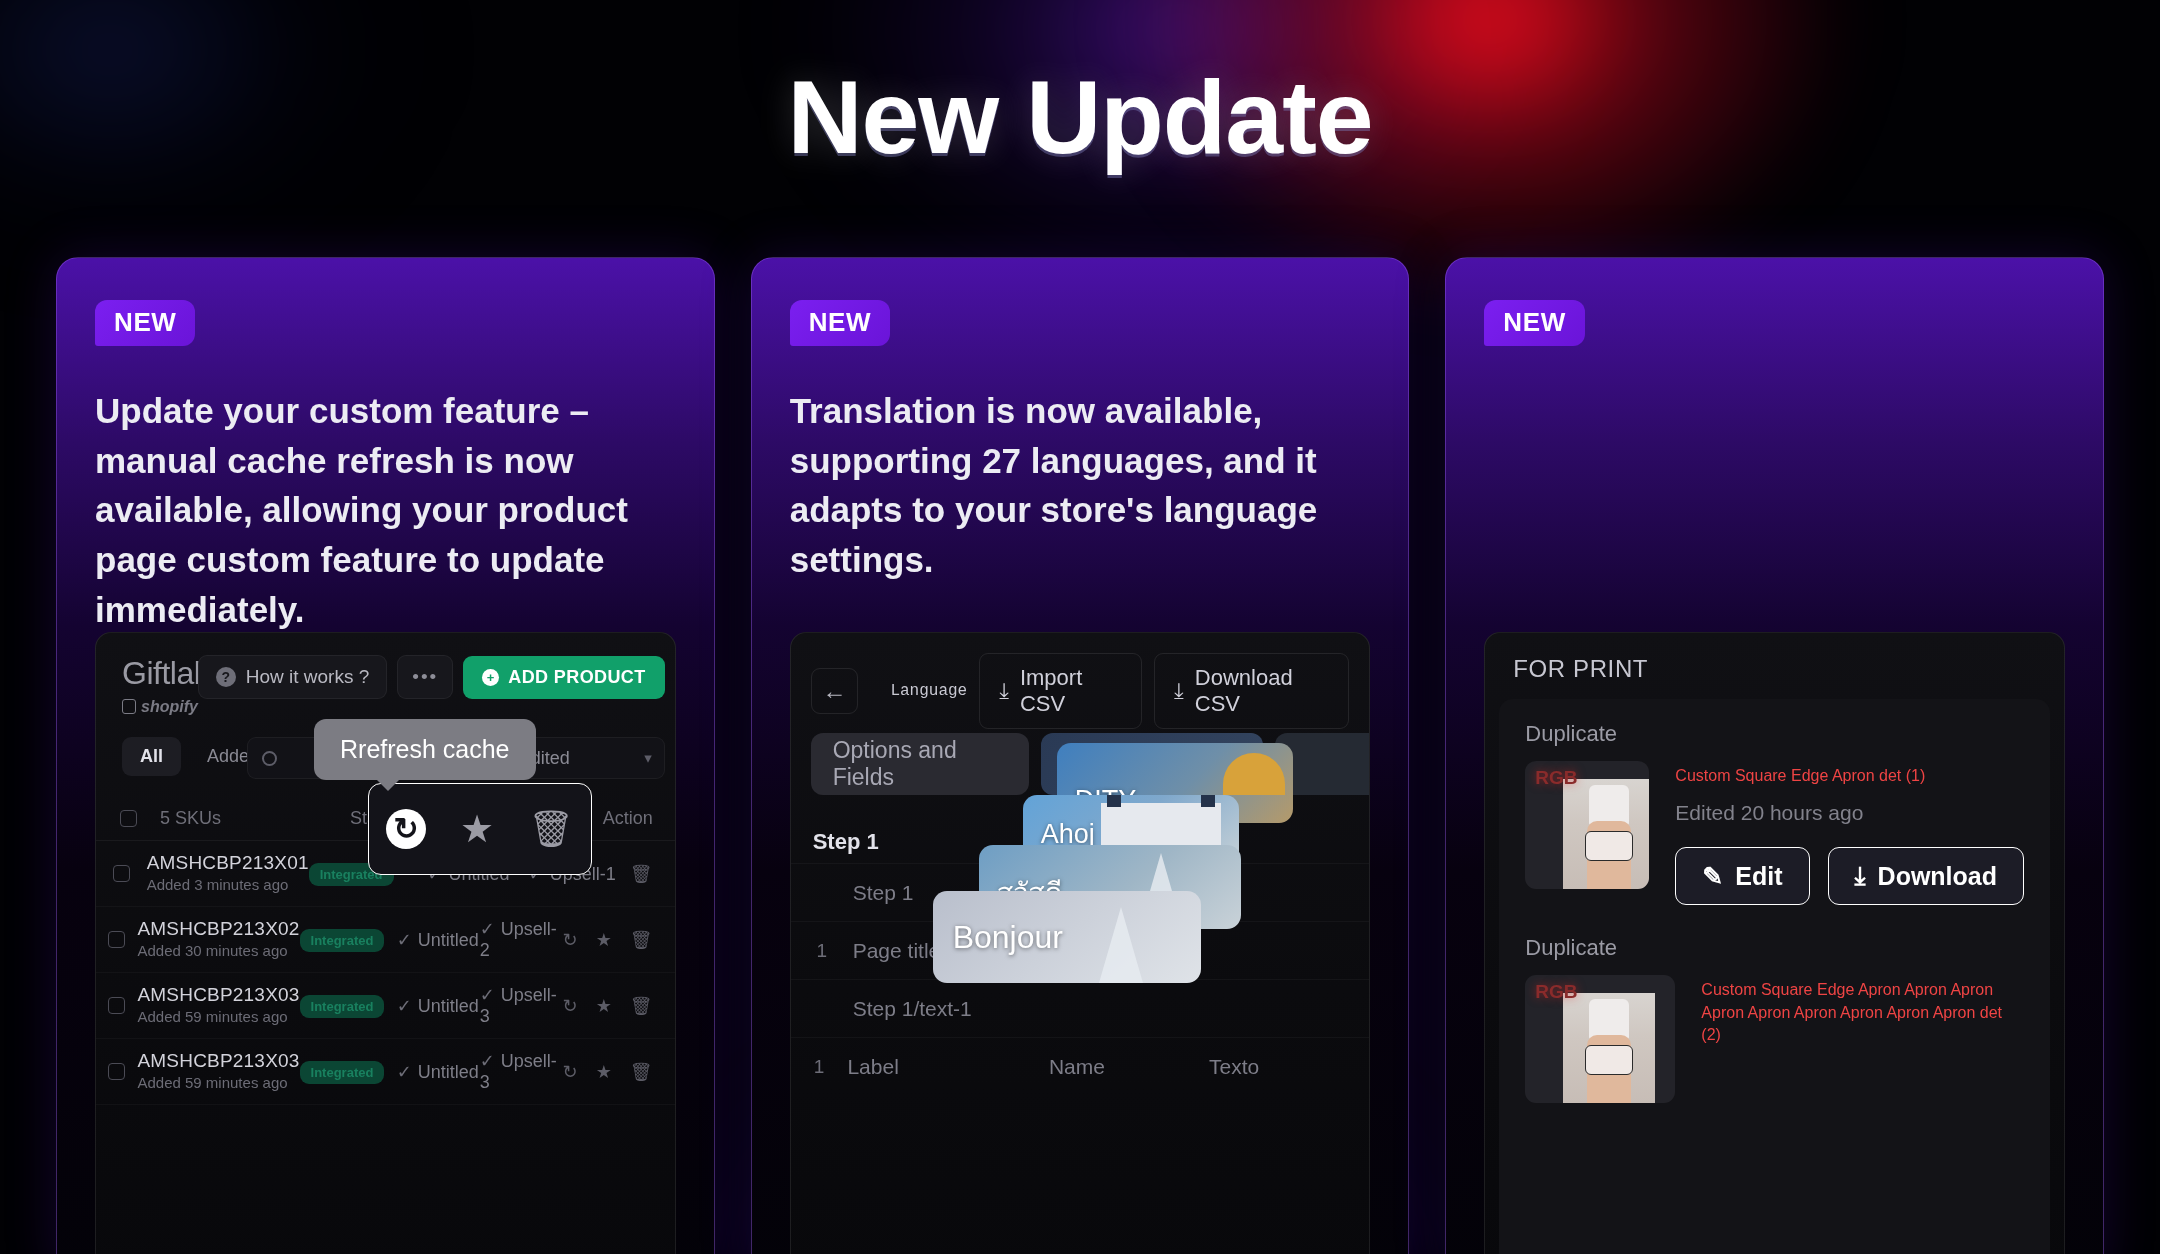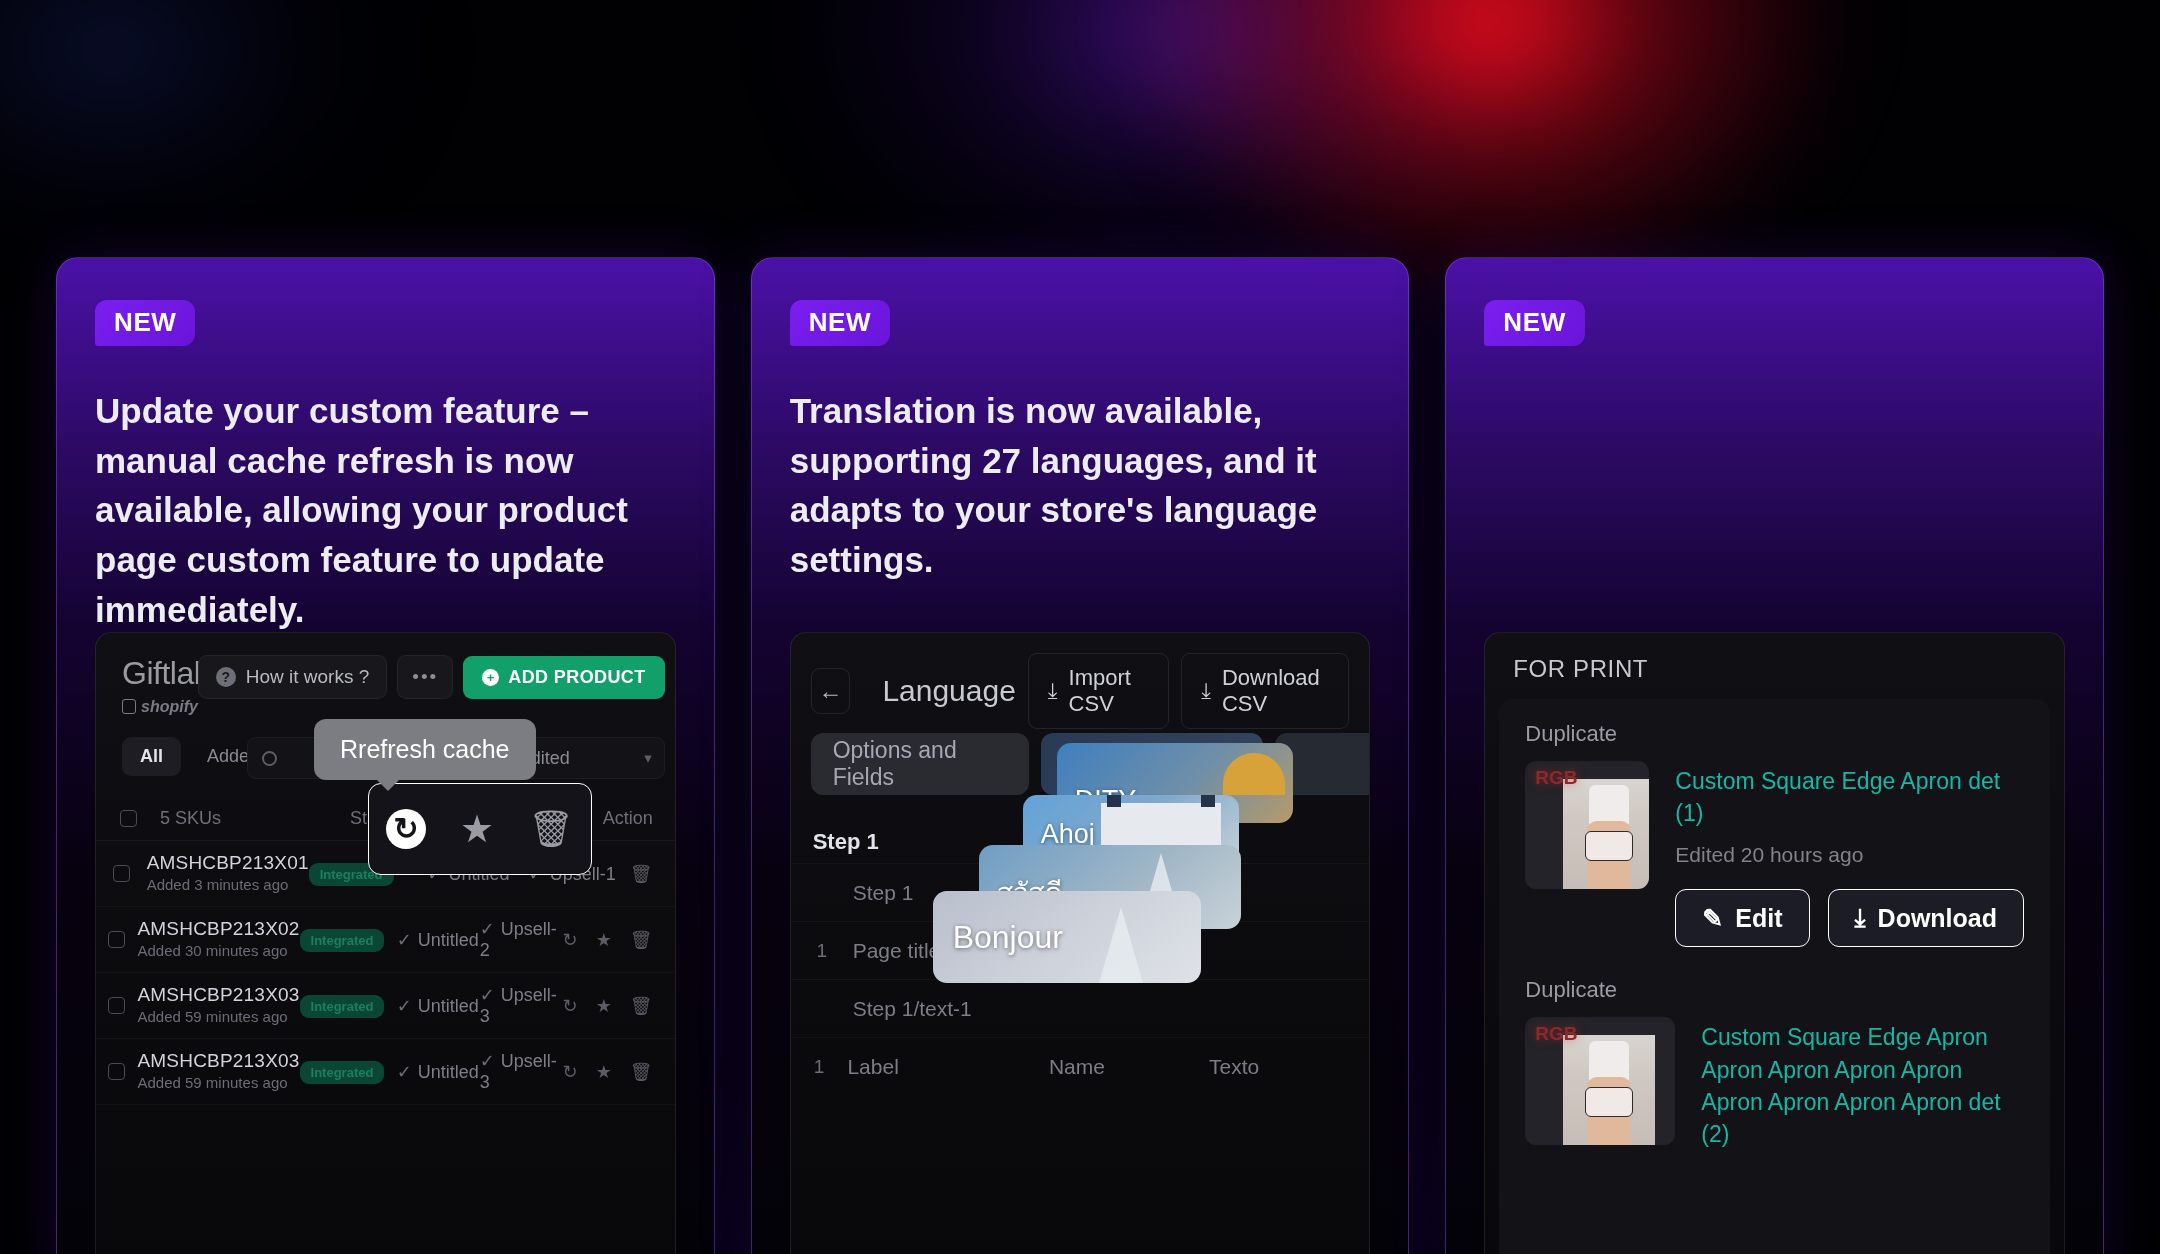--- a/index.html
+++ b/index.html
@@ -220,21 +220,21 @@
   }
   .ic-star { color:#9b9ba4; font-size:38px; line-height:1; }
   .ic-trash { color:#9b9ba4; font-size:36px; line-height:1; }
 
   
   .lg-top { position:absolute; left:20px; right:20px; top:20px; display:flex; gap:12px; align-items:center; }
   .lg-back {
     width:52px; height:46px; border:1px solid rgba(255,255,255,0.09); border-radius:9px;
     color:#b8b8c2; font-size:24px; display:flex; align-items:center; justify-content:center;
   }
-  .lg-ttl { color:#c9c9d3; font-size:30px; margin-left:20px; margin-right:auto; }
+  .lg-ttl { color:#c9c9d3; font-size:16px; margin-left:20px; margin-right:auto;font-family:Liberation Mono, monospace; }
   .lg-btn {
     display:flex; align-items:center; gap:11px;
     border:1px solid rgba(255,255,255,0.09); border-radius:9px;
     padding:11px 19px; color:#d0d0da; font-size:22px;
   }
   .lg-tabs { position:absolute; left:20px; right:20px; top:100px; display:flex; gap:12px; }
   .lg-tab {
     flex:0 0 auto; height:62px; border-radius:12px;
     display:flex; align-items:center; padding:0 22px;
     font-size:23px;
@@ -293,21 +293,21 @@
     text-shadow:0 0 10px rgba(220,40,40,.55); z-index:2;
   }
   .fp-photo {
     position:absolute; left:38px; top:18px; width:92px; height:110px;
     background:linear-gradient(180deg,#d8d4d0 0%,#cfc7c1 40%,#c7bdb6 100%);
   }
   .fp-photo .torso { position:absolute; left:26px; top:6px; width:40px; height:40px; background:#efeceb; border-radius:6px 6px 2px 2px; }
   .fp-photo .skin  { position:absolute; left:24px; top:42px; width:44px; height:70px; background:#e0b89c; border-radius:10px 10px 0 0; }
   .fp-photo .brief { position:absolute; left:22px; top:52px; width:48px; height:30px; background:#f0e9e6; border:1.5px solid #2b2b2b; border-radius:6px; }
   .fp-meta { flex:1; padding-top:4px; }
-  .fp-name { color:#14b8a6; font-size:23px; line-height:1.4; }
+  .fp-name { color:#ef4444; font-size:16px; line-height:1.4; }
   .fp-edited { color:#82828c; font-size:21px; margin-top:14px; }
   .fp-actions { display:flex; gap:18px; margin-top:22px; }
   .fp-act {
     display:flex; align-items:center; gap:12px;
     background:#1c1c26; border:1.6px solid #ffffff; border-radius:11px;
     padding:13px 26px; color:#fff; font-size:25px; font-weight:600;
   }
   .fp-sep { height:30px; }
 
   
@@ -321,20 +321,21 @@
 
 <div class="stage">
 
   <div class="glow glow-blue-left"></div>
   <div class="glow glow-violet-top"></div>
   <div class="glow glow-red"></div>
   <div class="glow glow-bottom"></div>
   <div class="glow glow-bottom2"></div>
   <div class="glow glow-bottom3"></div>
 
+  <div class="title">New Update</div>
 
   <div class="cards">
 
     <div class="card">
       <div class="badge-new">NEW</div>
       <div class="card-text">Update your custom feature – manual cache refresh is now available, allowing your product page custom feature to update immediately.</div>
 
       <div class="mock">
         <div class="gl-head">
           <div class="gl-title">

